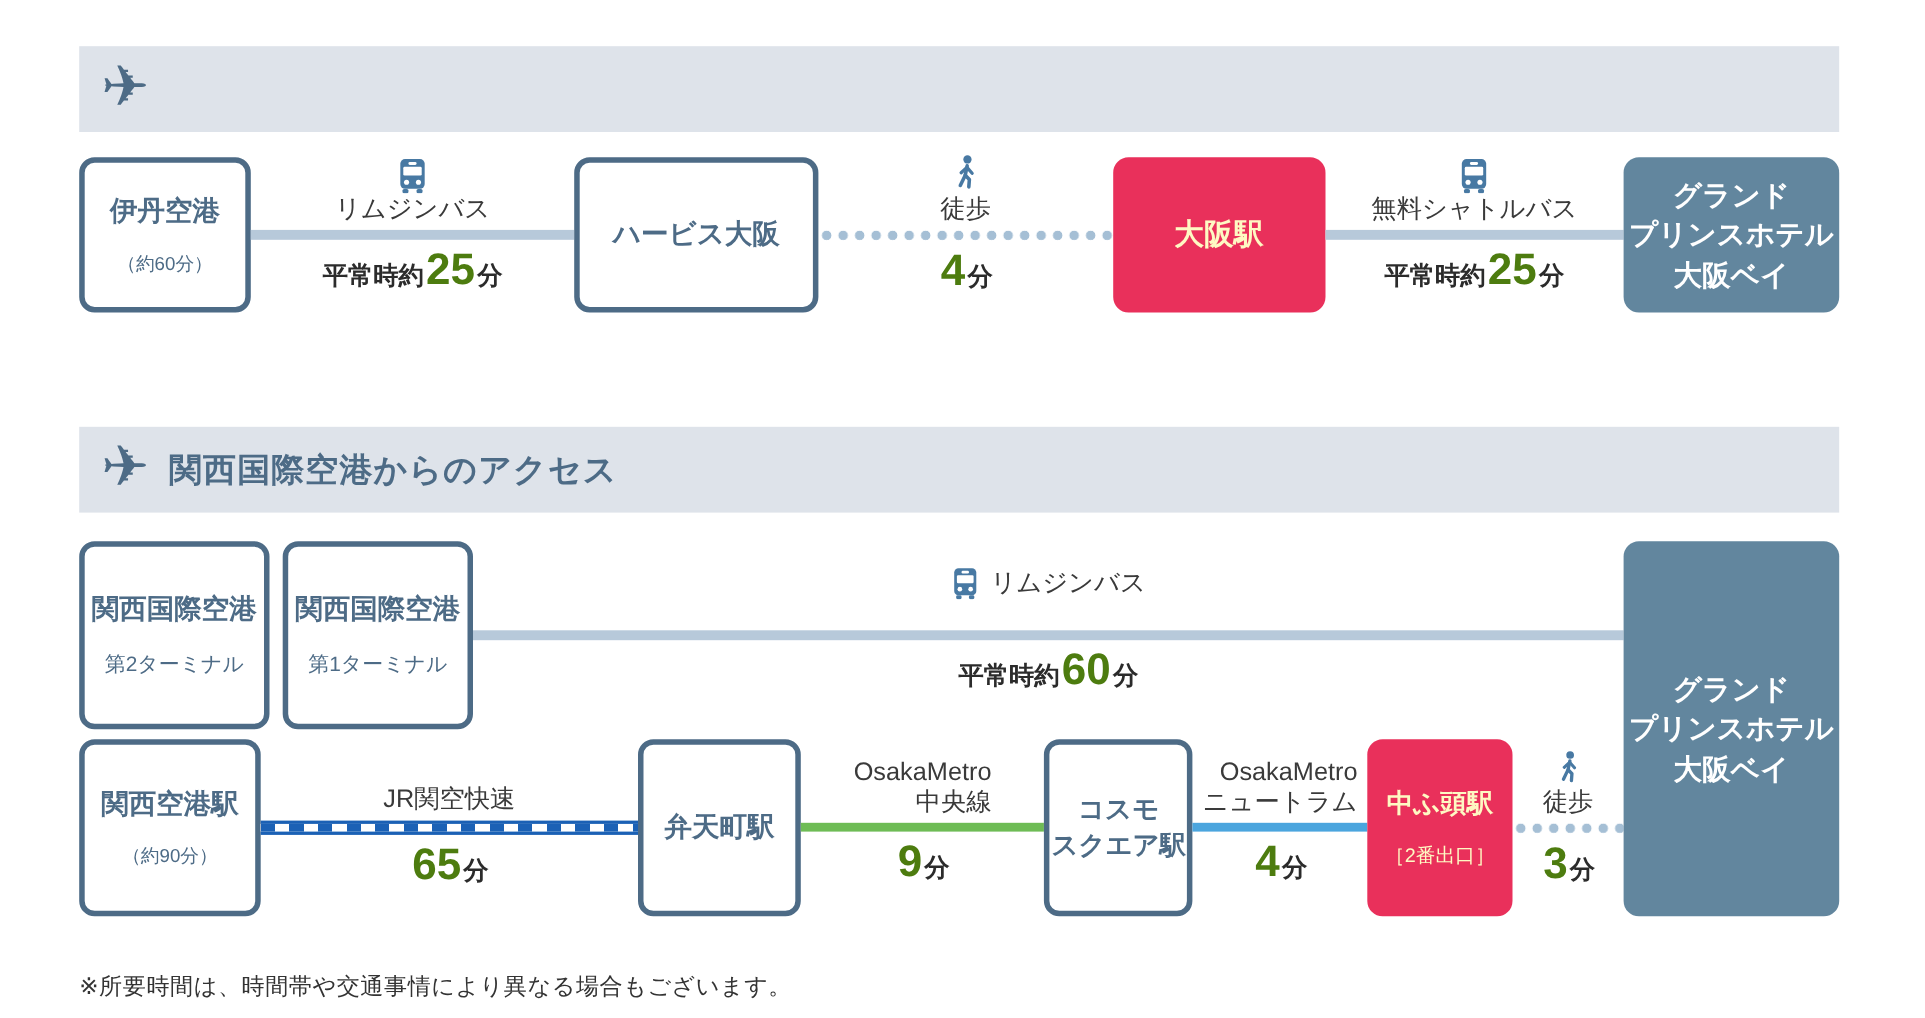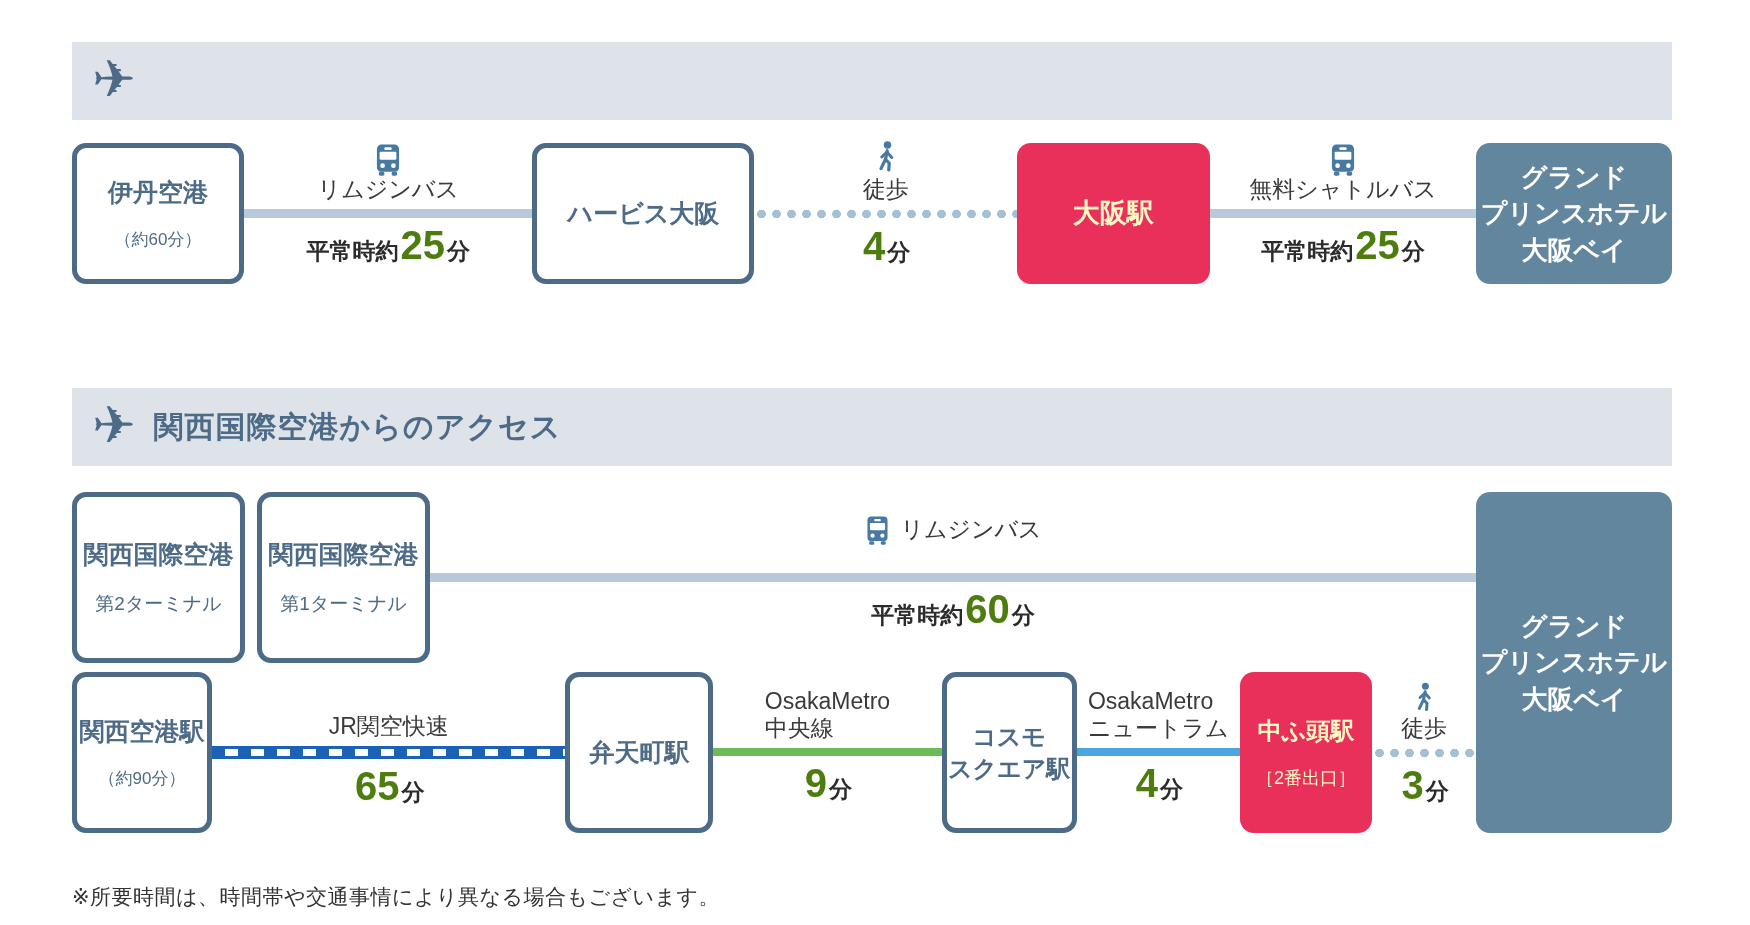--- a/index.html
+++ b/index.html
@@ -66,21 +66,21 @@
   .conn-bot {
     display: flex; flex-direction: column;
     justify-content: flex-start; align-items: center;
     padding-top: 5px;
   }
   .row1 .conn-top, .row1 .conn-bot { height: 66px; }
   .rowA .conn-top, .rowA .conn-bot { height: 81px; }
   .rowB .conn-top, .rowB .conn-bot { height: 76px; }
   .leg-label {
     font-size: 23px; color: #3a3a3a; font-weight: 500;
-    line-height: 1.2; text-align: left; white-space: pre-line;
+    line-height: 1.2; text-align: right; white-space: pre-line;
   }
   .time { display: flex; align-items: baseline; }
   .t-pre, .t-unit { font-size: 23px; font-weight: 600; color: #2b2b2b; }
   .t-num { font-size: 40px; font-weight: 700; color: #4d7c0f; margin: 0 2px; }
   
   .line { flex: 0 0 auto; width: 100%; }
   .line-solid { height: 9px; background: #b7c9da; }
   .line-dotted {
     height: 10px;
     background-image: radial-gradient(circle, #a5bfd5 4.1px, rgba(0,0,0,0) 4.6px);
@@ -114,21 +114,21 @@
 
 <div class="canvas">
 
   <section>
     <div class="band">
       <span class="plane">✈</span>
     </div>
 
     <div class="row row1">
 
-      <div class="node node-white" style="width:172px">
+      <div class="node node-white" style="width:156px">
         <div class="node-name">伊丹空港</div>
         <div class="node-sub">（約60分）</div>
       </div>
 
       <div class="conn" style="flex:298 1 0px">
         <div class="conn-top">
           <span class="icon">
             <svg viewBox="0 0 24 26" width="30" height="32">
                 <rect x="3" y="0.5" width="18" height="22" rx="3.5" fill="#4879a3"></rect>
                 <rect x="9" y="2.6" width="6" height="2.2" rx="1" fill="#fff"></rect>
@@ -253,21 +253,21 @@
               <div class="time">
                 <span class="t-pre">平常時約</span>
                   <span class="t-num">60</span>
                   <span class="t-unit">分</span>
               </div>
             </div>
           </div>
         </div>
 
         <div class="row rowB">
-          <div class="node node-white" style="width:140px">
+          <div class="node node-white" style="width:165px">
             <div class="node-name">関西空港駅</div>
             <div class="node-sub">（約90分）</div>
           </div>
 
           <div class="conn" style="flex:333 1 0px">
             <div class="conn-top">
               <div class="leg-label">JR関空快速</div>
             </div>
             <div class="line line-jr"></div>
             <div class="conn-bot">

